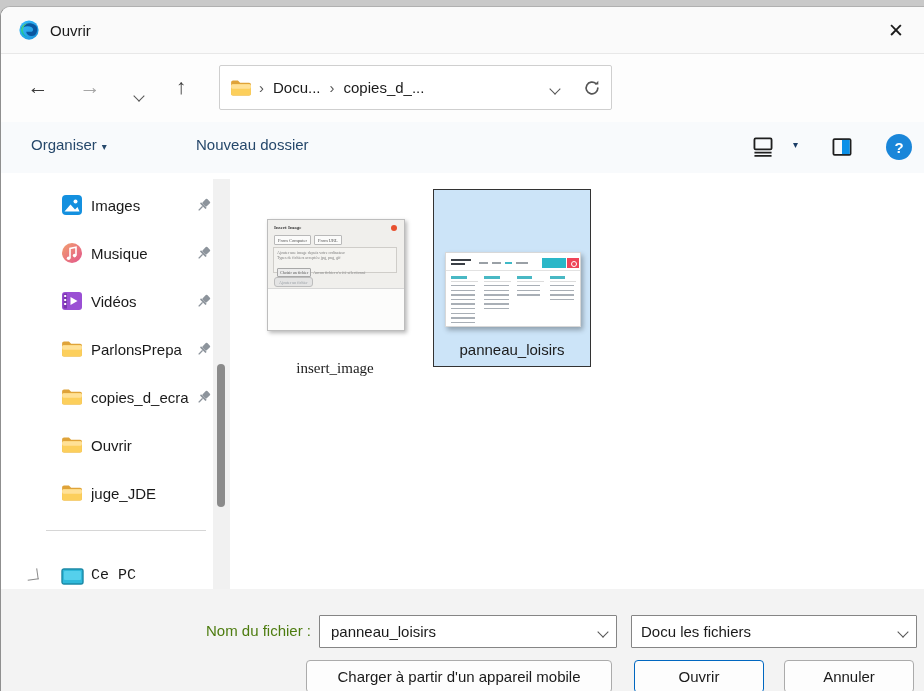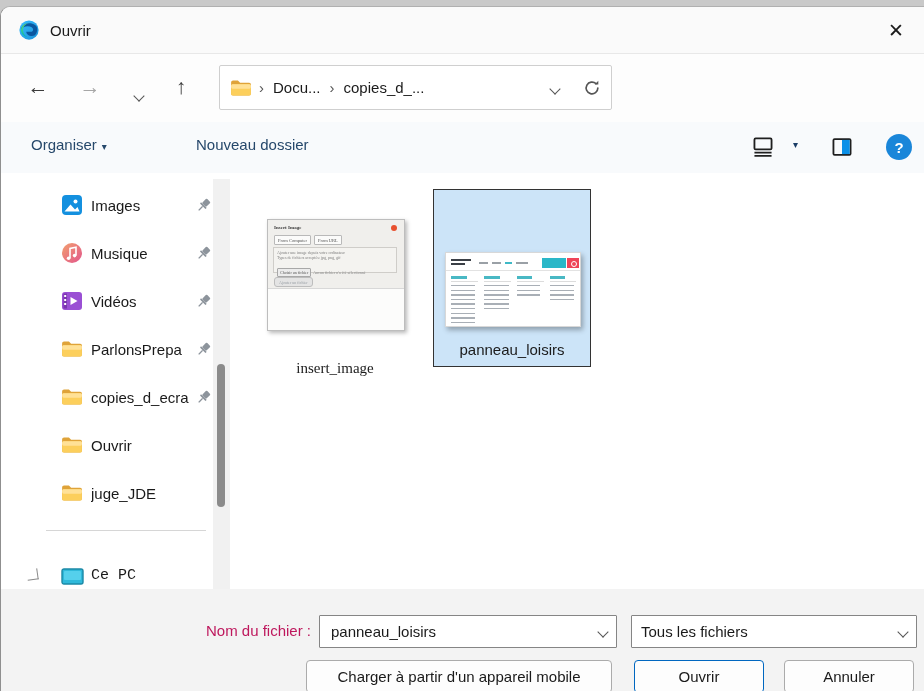--- a/index.html
+++ b/index.html
@@ -63,21 +63,21 @@
   .pn-link{position:absolute;top:6px;height:1.8px;background:#9aa0a6;}
   .pn-btn-teal{position:absolute;right:14px;top:2px;width:24px;height:10px;background:#2ab7c8;}
   .pn-btn-red{position:absolute;right:1px;top:2px;width:12px;height:10px;background:#ef4458;}
   .pn-btn-red i{position:absolute;left:4px;top:3px;width:4px;height:4px;border:0.8px solid #fff;border-radius:50%;}
   .pn-col{position:absolute;top:23px;}
   .pn-h{height:2.5px;background:#49b8c4;margin-bottom:2px;}
   .pn-hr{height:1px;background:#dcdcdc;margin-bottom:3px;}
   .lines{background:repeating-linear-gradient(to bottom,#a9afb6 0,#a9afb6 1.5px,transparent 1.5px,transparent 4.6px);}
   
   #footer{position:absolute;left:0;top:582px;width:100%;height:103px;background:#f3f3f3;}
-  #fname-label{position:absolute;left:0;top:33px;width:310px;text-align:right;font-size:15px;color:#be185d;}
+  #fname-label{position:absolute;left:0;top:33px;width:310px;text-align:right;font-size:15px;color:#4d7c0f;}
   .field{position:absolute;top:26px;height:33px;background:#fff;border:1px solid #858585;box-sizing:border-box;display:flex;align-items:center;padding:0 9px;border-radius:1px;cursor:pointer;}
   .field input{border:none;outline:none;flex:1;font-size:15px;color:#1a1a1a;font-family:"Liberation Sans",sans-serif;}
   .field .val{flex:1;font-size:15px;color:#1a1a1a;white-space:nowrap;}
   .btn{position:absolute;top:71px;height:33px;background:#fdfdfd;border:1px solid #ababab;border-radius:4px;font-size:15px;color:#1a1a1a;display:flex;align-items:center;justify-content:center;box-sizing:border-box;cursor:pointer;}
   .btn.primary{border:1.5px solid #0067c0;}
   
   .edge-frag{position:absolute;left:0;width:4px;}
 </style>
 </head>
 <body>
@@ -360,21 +360,21 @@
 
   <div id="footer">
     <div id="fname-label">Nom du fichier :</div>
 
     <div class="field" style="left:318px;width:298px;">
       <input type="text" value="panneau_loisirs" style="">
       <span class="chev"></span>
     </div>
 
     <div class="field" style="left:630px;width:286px;">
-      <span class="val">Tous les fichiers</span>
+      <span class="val">Docu les fichiers</span>
       <span class="chev"></span>
     </div>
 
     <div class="btn" style="left:305px;width:306px;">Charger à partir d'un appareil mobile</div>
     <div class="btn primary" style="left:633px;width:130px;">Ouvrir</div>
     <div class="btn" style="left:783px;width:130px;">Annuler</div>
   </div>
 
 </div>
 

